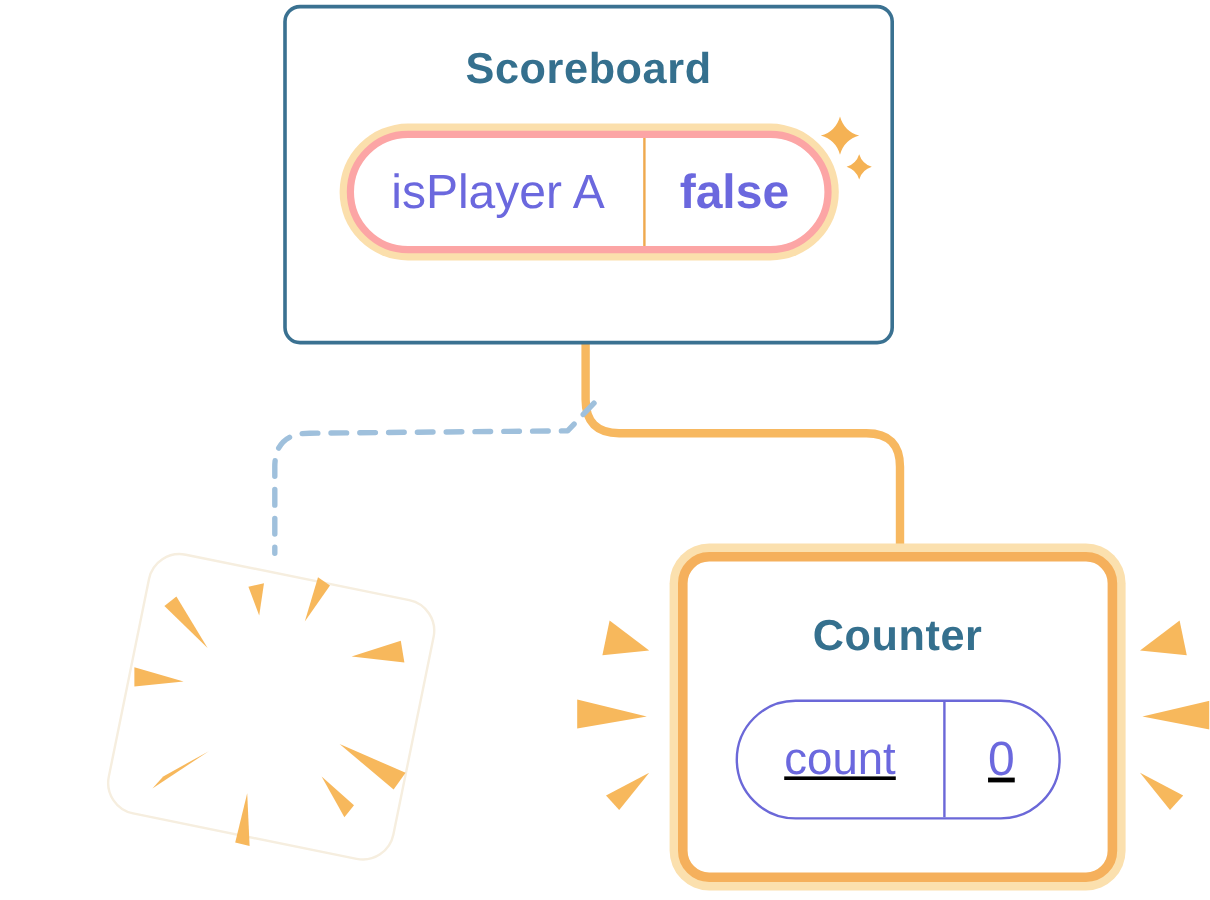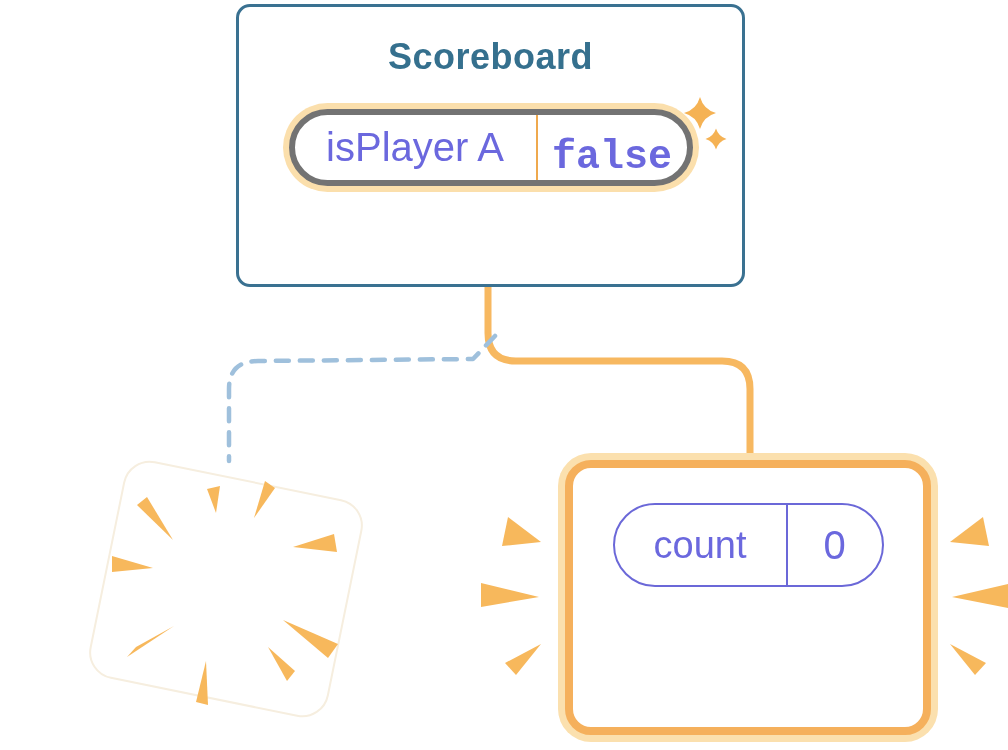--- a/index.html
+++ b/index.html
@@ -18,32 +18,32 @@
   .scoreboard .card-title{padding-top:32px;font-size:36px;line-height:36px;}
   .counter{
     left:565px;top:460px;width:366px;height:275px;
     border:8px solid #F5B05C;border-radius:26px;
     box-shadow:0 0 0 7px #FBE0AE;
   }
   .counter .card-title{padding-top:44px;font-size:36px;line-height:36px;}
   
   .pill{display:flex;align-items:stretch;box-sizing:border-box;background:#fff;}
   .pill-highlight{
-    width:404px;height:77px;margin:34px auto 0;
-    border:6px solid #737373;border-radius:51px;
+    width:404px;height:102px;margin:34px auto 0;
+    border:6px solid #fca5a5;border-radius:51px;
     box-shadow:0 0 0 6px #FBDFAC;
   }
   .pill-highlight .pill-left{width:241px;display:flex;align-items:center;justify-content:center;}
   .pill-highlight .pill-divider{width:2px;background:#EFA94E;}
-  .pill-highlight .pill-right{flex:1;display:flex;align-items:flex-end;justify-content:center;font-family:Liberation Mono, monospace;}
+  .pill-highlight .pill-right{flex:1;display:flex;align-items:center;justify-content:center;}
   .pill-highlight .state-name{color:#6B68DE;font-size:40px;}
   .pill-highlight .state-value{color:#6B68DE;font-size:40px;font-weight:700;}
   .pill-plain{
-    width:271px;height:84px;margin:35px auto 0;
-    border:2.5px solid #6B68D8;border-radius:50px;
+    width:271px;height:100px;margin:35px auto 0;
+    border:2.5px solid #6B68D8;border-radius:50px;text-decoration:underline;
   }
   .pill-plain .pill-left{width:171px;display:flex;align-items:center;justify-content:center;}
   .pill-plain .pill-divider{width:2px;background:#6B68D8;}
   .pill-plain .pill-right{flex:1;display:flex;align-items:center;justify-content:center;}
   .pill-plain .state-name{color:#6B68DE;font-size:38px;}
   .pill-plain .state-value{color:#6B68DE;font-size:40px;}
   
   svg .conn{fill:none;stroke-linecap:round;stroke-linejoin:round;}
   svg .destroyed{fill:#ffffff;stroke:#F6EEDF;stroke-width:2;}
 </style>
@@ -91,20 +91,21 @@
         <span class="state-name">isPlayer A</span>
       </div>
       <div class="pill-divider"></div>
       <div class="pill-right">
         <span class="state-value">false</span>
       </div>
     </div>
   </div>
 
   <div class="card counter">
+    <div class="card-title">Counter</div>
     <div class="pill pill-plain">
       <div class="pill-left">
         <span class="state-name">count</span>
       </div>
       <div class="pill-divider"></div>
       <div class="pill-right">
         <span class="state-value">0</span>
       </div>
     </div>
   </div>

